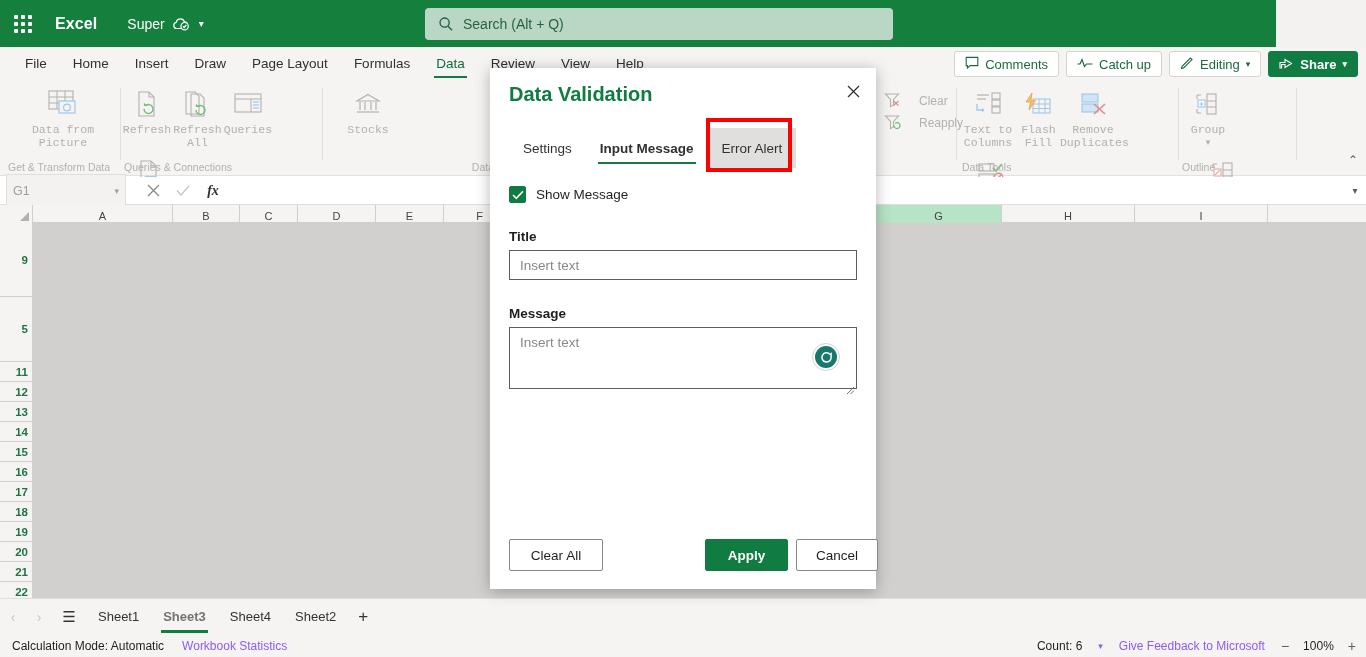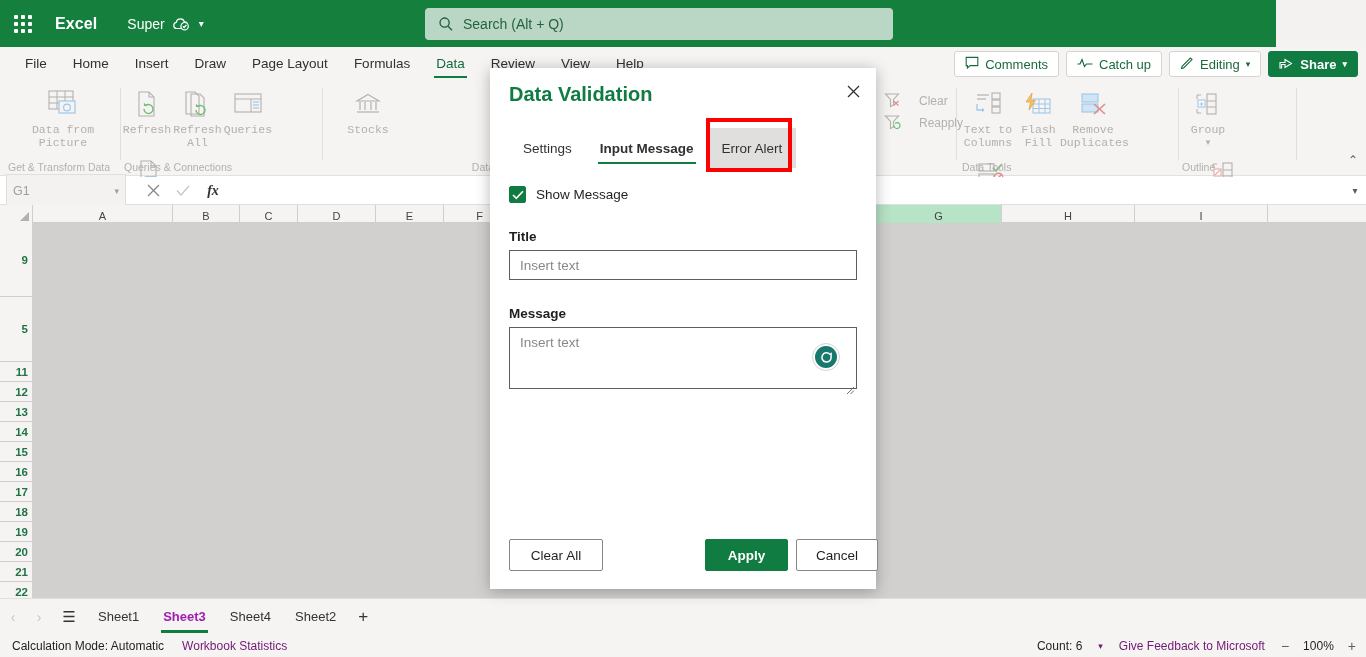--- a/index.html
+++ b/index.html
@@ -128,31 +128,31 @@
   .sheetbar{
     position:absolute; left:0; top:598px; width:1366px; height:36px;
     background:#f5f4f2; display:flex; align-items:center; border-top:1px solid #e1dfdd;
   }
   .navarrow{ width:26px; text-align:center; color:#c8c6c4; font-size:14px; cursor:pointer;}
   .allsheets{ width:34px; text-align:center; color:#333; font-size:15px; cursor:pointer;}
   .stab{
     font-size:13px; color:#333; padding:0 12px; height:36px; line-height:36px;
     position:relative; cursor:pointer;
   }
-  .stab.active{ font-weight:bold; color:#a21caf;}
+  .stab.active{ font-weight:bold; color:#737373;}
   .stab.active:after{ content:""; position:absolute; left:10px; right:10px; bottom:2px; height:2.5px; background:#107c41;}
   .addsheet{ width:30px; text-align:center; color:#333; font-size:17px; cursor:pointer;}
 
   .statusbar{
     position:absolute; left:0; top:634px; width:1366px; height:23px;
     background:#f5f4f2; display:flex; align-items:center; font-size:12px; color:#201f1e;
   }
   .sb-left{ display:flex; align-items:center; gap:18px; margin-left:12px;}
   .sb-right{ position:absolute; right:10px; display:flex; align-items:center; gap:16px;}
-  .muted{ color:#701a75;}
+  .muted{ color:#8b5cf6;}
   .zoomctl{ display:flex; align-items:center; gap:14px;}
   .zbtn{ cursor:pointer; font-size:14px; color:#605e5c;}
 
   
   .dialog{
     position:absolute; left:490px; top:68px; width:386px; height:521px;
     background:#fff; box-shadow:0 2px 14px rgba(0,0,0,.28); z-index:40;
   }
   .dlg-title{
     position:absolute; left:19px; top:15px; font-size:20px; color:#107c41; font-weight:bold;

